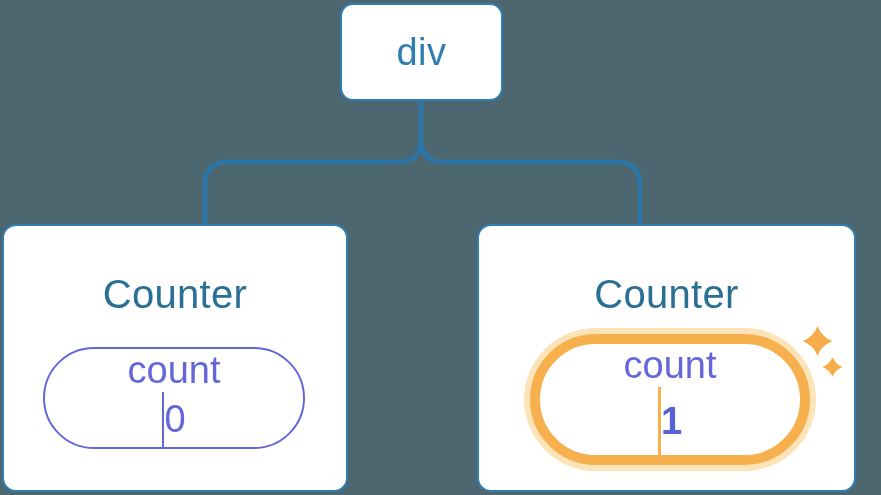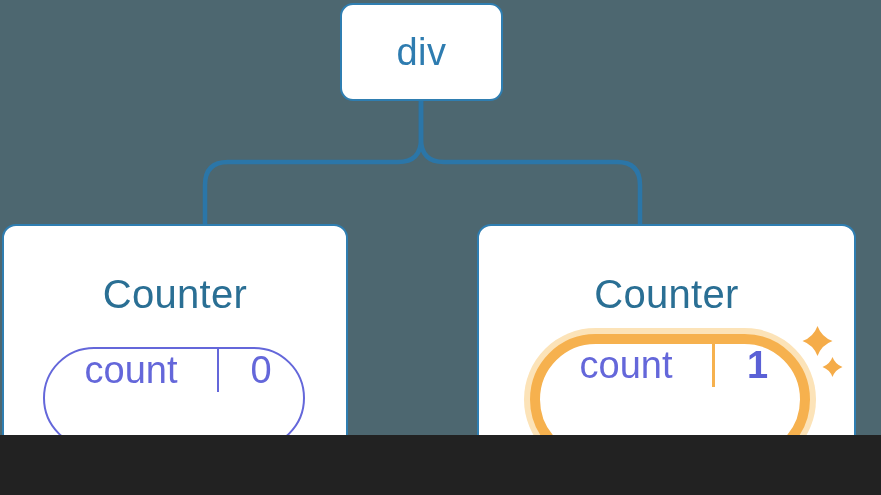--- a/index.html
+++ b/index.html
@@ -2,21 +2,21 @@
 <html style="--background: #4d6770; --card-bg: #ffffff; --node-border: #2f7eb1; --node-text: #2e7cb0; --connector: #2b76a8; --card-border: #2f7eb1; --title-text: #2a6f94; --state-purple: #6467da; --state-value-bold: #5a60d6; --highlight-orange: #f6b14e; --highlight-glow: #fce3b8; --sparkle: #f5ac49;"><head>
 <meta charset="utf-8">
 <style>
   html,body{margin:0;padding:0;}
   body{
     font-family:"Liberation Sans", sans-serif;
     background:#222;
   }
   .stage{
     position:relative;
-    width:881px;height:435px;
+    width:881px;height:495px;
     background:var(--background,#4d6770);
     overflow:hidden;
   }
   .connectors{
     position:absolute;left:0;top:0;width:881px;height:495px;
   }
   .root-node{
     position:absolute;left:340px;top:3px;width:163px;height:98px;
     background:var(--card-bg,#fff);
     border:2.5px solid var(--node-border,#2f7eb1);
@@ -39,25 +39,26 @@
   .card.right{left:477px;width:379px;}
   .card-title{
     position:absolute;top:44px;left:0;right:0;
     text-align:center;
     color:var(--title-text,#2a6f94);
     font-size:40px;font-weight:500;letter-spacing:.3px;
     line-height:48px;
   }
   .pill{
     position:absolute;
-    display:flex;align-items:flex-start;
+    display:flex;align-items:center;
     background:#fff;
     border-radius:999px;
     box-sizing:border-box;
     overflow:hidden;
+    flex-direction:column;
   }
   .pill-plain{
     left:39px;top:121px;width:262px;height:102px;
     border:2px solid var(--state-purple,#6467da);
   }
   .pill-highlight{
     left:51px;top:108px;width:280px;height:131px;
     border:10px solid var(--highlight-orange,#f6b14e);
     box-shadow:0 0 0 6px var(--highlight-glow,#fce3b8);
   }

